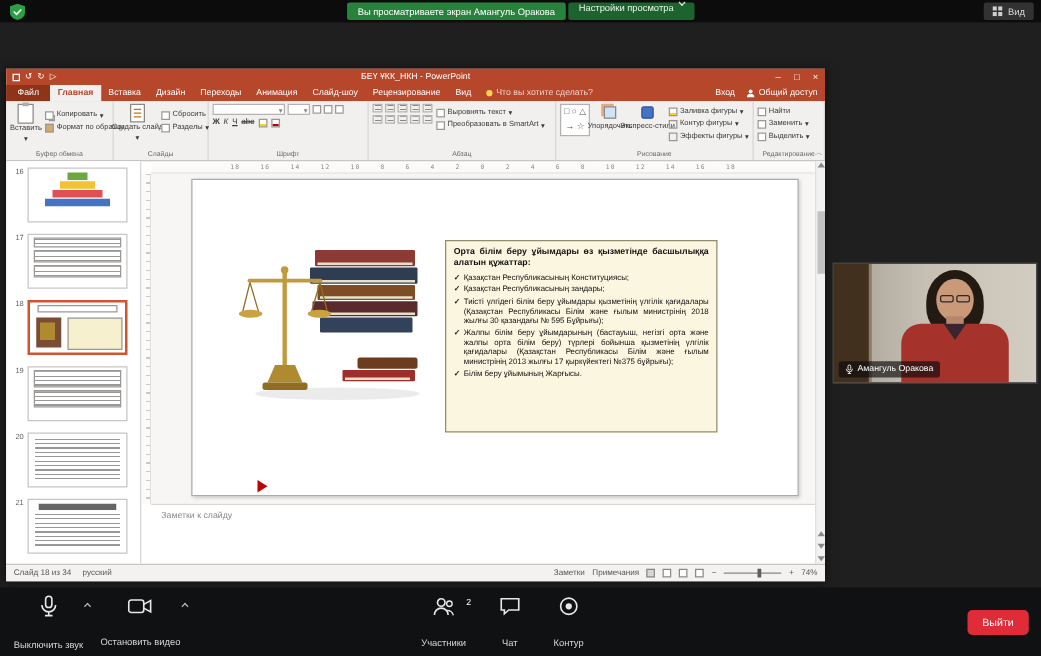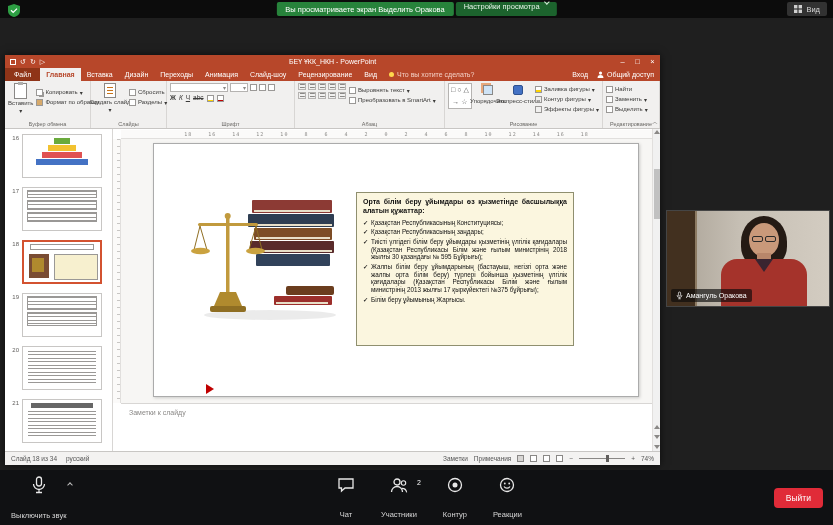--- a/index.html
+++ b/index.html
@@ -147,21 +147,21 @@
 <body>
 
 <div class="topbar">
   <span class="shield">
     <svg width="12" height="13" viewBox="0 0 12 13">
         <path d="M6 0 L12 2 V7 C12 10.5 9 12.3 6 13 C3 12.3 0 10.5 0 7 V2 Z" fill="#2d9e43"></path>
         <path d="M3 6.2 L5.2 8.4 L9 4.6" stroke="#fff" stroke-width="1.3" fill="none"></path>
       </svg>
   </span>
   <div class="topbar-center">
-    <div class="banner">Вы просматриваете экран Выделить Оракова</div>
+    <div class="banner">Вы просматриваете экран Амангуль Оракова</div>
     <div class="viewsettings">
       <span>Настройки просмотра</span>
       <span class="chev-d"></span>
     </div>
   </div>
   <div class="view-chip">
     <svg width="8" height="8" viewBox="0 0 8 8">
         <rect x="0" y="0" width="3.4" height="3.4" fill="#cfcfcf"></rect>
         <rect x="4.6" y="0" width="3.4" height="3.4" fill="#cfcfcf"></rect>
         <rect x="0" y="4.6" width="3.4" height="3.4" fill="#cfcfcf"></rect>
@@ -519,51 +519,50 @@
 <div class="bottombar">
   <div class="left-cluster">
     <div class="zbtn">
       <svg width="16" height="18" viewBox="0 0 16 18">
           <rect x="5.5" y="1" width="5" height="9" rx="2.5" fill="none" stroke="#e8e8e8" stroke-width="1.3"></rect>
           <path d="M2.5 8 a5.5 5.5 0 0 0 11 0 M8 13.5 V16 M5 16.5 h6" fill="none" stroke="#e8e8e8" stroke-width="1.3"></path>
         </svg>
       <span>Выключить звук</span>
       <span class="chev-u"></span>
     </div>
+    <div class="zbtn">
+      <svg width="20" height="14" viewBox="0 0 20 14">
+          <rect x="1" y="2" width="12" height="10" rx="2" fill="none" stroke="#e8e8e8" stroke-width="1.3"></rect>
+          <path d="M13 8.5 L18.5 11.5 V2.5 L13 5.5" fill="none" stroke="#e8e8e8" stroke-width="1.3"></path>
+        </svg>
+      <span>Остановить видео</span>
+      <span class="chev-u"></span>
+    </div>
   </div>
 
   <div class="center-cluster">
-    <div class="zbtn">
-      <svg width="18" height="16" viewBox="0 0 18 16">
-          <path d="M2 2 h14 v9 h-8 l-3.5 3 v-3 H2 z" fill="none" stroke="#e8e8e8" stroke-width="1.3"></path>
-        </svg>
-      <span>Чат</span>
-    </div>
     <div class="zbtn">
       <svg width="18" height="16" viewBox="0 0 18 16">
           <circle cx="7" cy="5" r="3" stroke="#e8e8e8" fill="none" stroke-width="1.3"></circle>
           <path d="M1.5 15 a5.5 5.5 0 0 1 11 0" stroke="#e8e8e8" fill="none" stroke-width="1.3"></path>
           <circle cx="13.5" cy="6" r="2.2" stroke="#e8e8e8" fill="none" stroke-width="1.1"></circle>
           <path d="M12 15 a4.8 4.8 0 0 1 4.8 -4.2" transform="rotate(80 14 13)" stroke="#e8e8e8" fill="none" stroke-width="1.1"></path>
         </svg>
       <span class="count">2</span>
       <span>Участники</span>
     </div>
     <div class="zbtn">
+      <svg width="18" height="16" viewBox="0 0 18 16">
+          <path d="M2 2 h14 v9 h-8 l-3.5 3 v-3 H2 z" fill="none" stroke="#e8e8e8" stroke-width="1.3"></path>
+        </svg>
+      <span>Чат</span>
+    </div>
+    <div class="zbtn">
       <svg width="16" height="16" viewBox="0 0 16 16">
           <circle cx="8" cy="8" r="6.5" fill="none" stroke="#e8e8e8" stroke-width="1.3"></circle>
           <circle cx="8" cy="8" r="2.5" fill="#e8e8e8"></circle>
         </svg>
       <span>Контур</span>
     </div>
-    <div class="zbtn">
-      <svg width="16" height="16" viewBox="0 0 16 16">
-          <circle cx="8" cy="8" r="6.5" fill="none" stroke="#e8e8e8" stroke-width="1.3"></circle>
-          <circle cx="5.8" cy="6.5" r="0.9" fill="#e8e8e8"></circle>
-          <circle cx="10.2" cy="6.5" r="0.9" fill="#e8e8e8"></circle>
-          <path d="M5 9.5 a3.5 3.5 0 0 0 6 0" stroke="#e8e8e8" fill="none" stroke-width="1.2"></path>
-        </svg>
-      <span>Реакции</span>
-    </div>
   </div>
 
   <button class="leave">Выйти</button>
 </div>
 
 </body></html>

